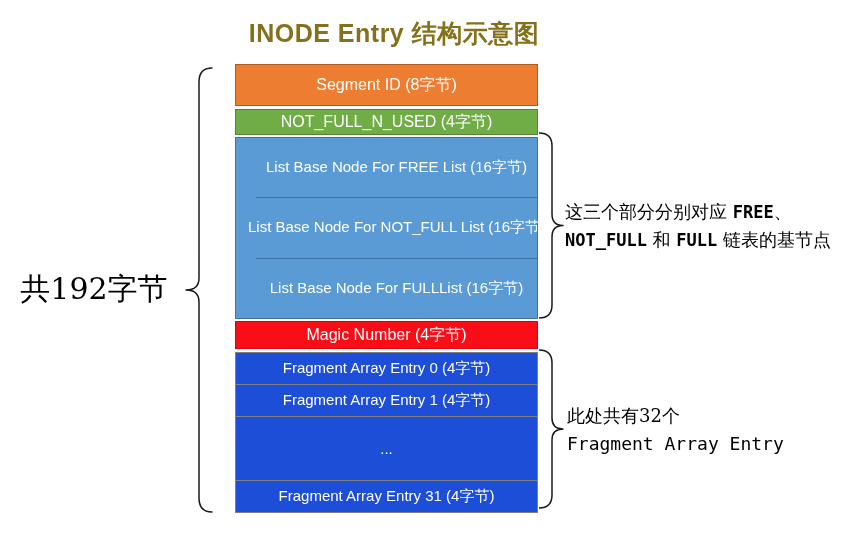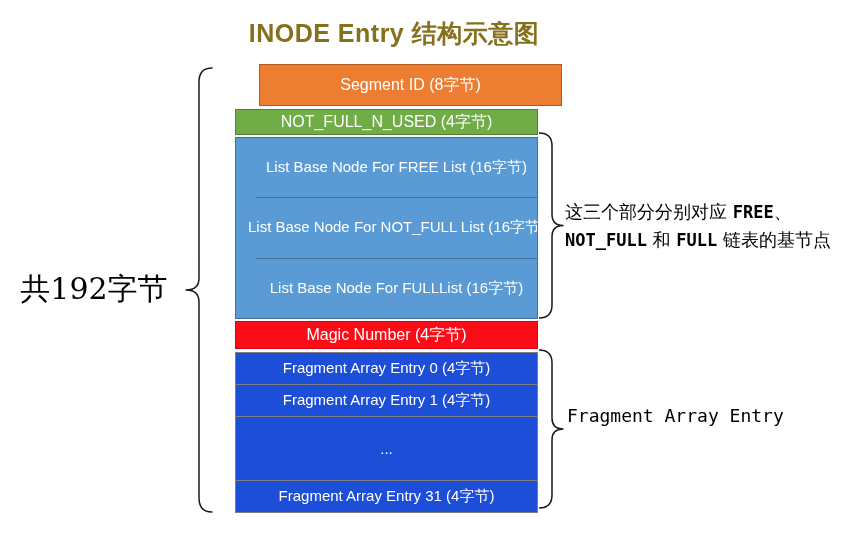--- a/index.html
+++ b/index.html
@@ -6,21 +6,21 @@
   #page{position:relative;width:863px;height:535px;background:#ffffff;overflow:hidden;
         font-family:"Liberation Sans",sans-serif;border-radius:24px;}
 
   .title{position:absolute;top:17px;left:194px;width:400px;text-align:center;
          font-size:25px;font-weight:bold;color:#85701c;letter-spacing:0.5px;}
 
   .box{position:absolute;left:235px;width:303px;box-sizing:border-box;
        display:flex;align-items:center;justify-content:center;
        color:#ffffff;font-size:15px;white-space:nowrap;}
 
-  .row-segment{top:64px;height:42px;background:#ED7D31;border:1.6px solid #AE5A21;font-size:16px;margin-left:24px;}
+  .row-segment{top:64px;height:42px;background:#ED7D31;border:1.6px solid #AE5A21;font-size:16px;}
   .row-notfull{top:109px;height:26px;background:#70AD47;border:1.6px solid #538135;font-size:16px;}
 
   .group{position:absolute;left:235px;width:303px;box-sizing:border-box;
          display:flex;flex-direction:column;}
   .group-blue{top:137px;height:182px;background:#5B9BD5;border:1.6px solid #41719C;}
   .group-blue .grow{flex:1 1 0;display:flex;align-items:center;justify-content:center;
                     color:#fff;font-size:15px;white-space:nowrap;box-sizing:border-box;margin-left:20px;}
   .group-blue .grow + .grow{border-top:1.6px solid #41719C;}
 
   .row-magic{top:321px;height:28px;background:#FB0D17;border:1.5px solid #DB0009;font-size:16px;}
@@ -103,16 +103,17 @@
   </svg>
   <div class="annotation ann-lists">
     <div><span>这三个部分分别对应 </span><span class="mono-bold">FREE</span><span>、</span></div>
     <div><span class="mono-bold">NOT_FULL</span><span> 和 </span><span class="mono-bold">FULL</span><span> 链表的基节点</span></div>
   </div>
 
   <svg class="brace" style="left:539px;top:348px;" width="26" height="162" viewBox="0 0 26 162">
     <path d="M 0,2 Q 13,2 13,15 L 13,70 Q 13,81 24,81 Q 13,81 13,92 L 13,147 Q 13,160 0,160"></path>
   </svg>
   <div class="annotation ann-frags">
+    <div>此处共有32个</div>
     <div class="mono">Fragment Array Entry</div>
   </div>
 
 </div>
 
 </body></html>

